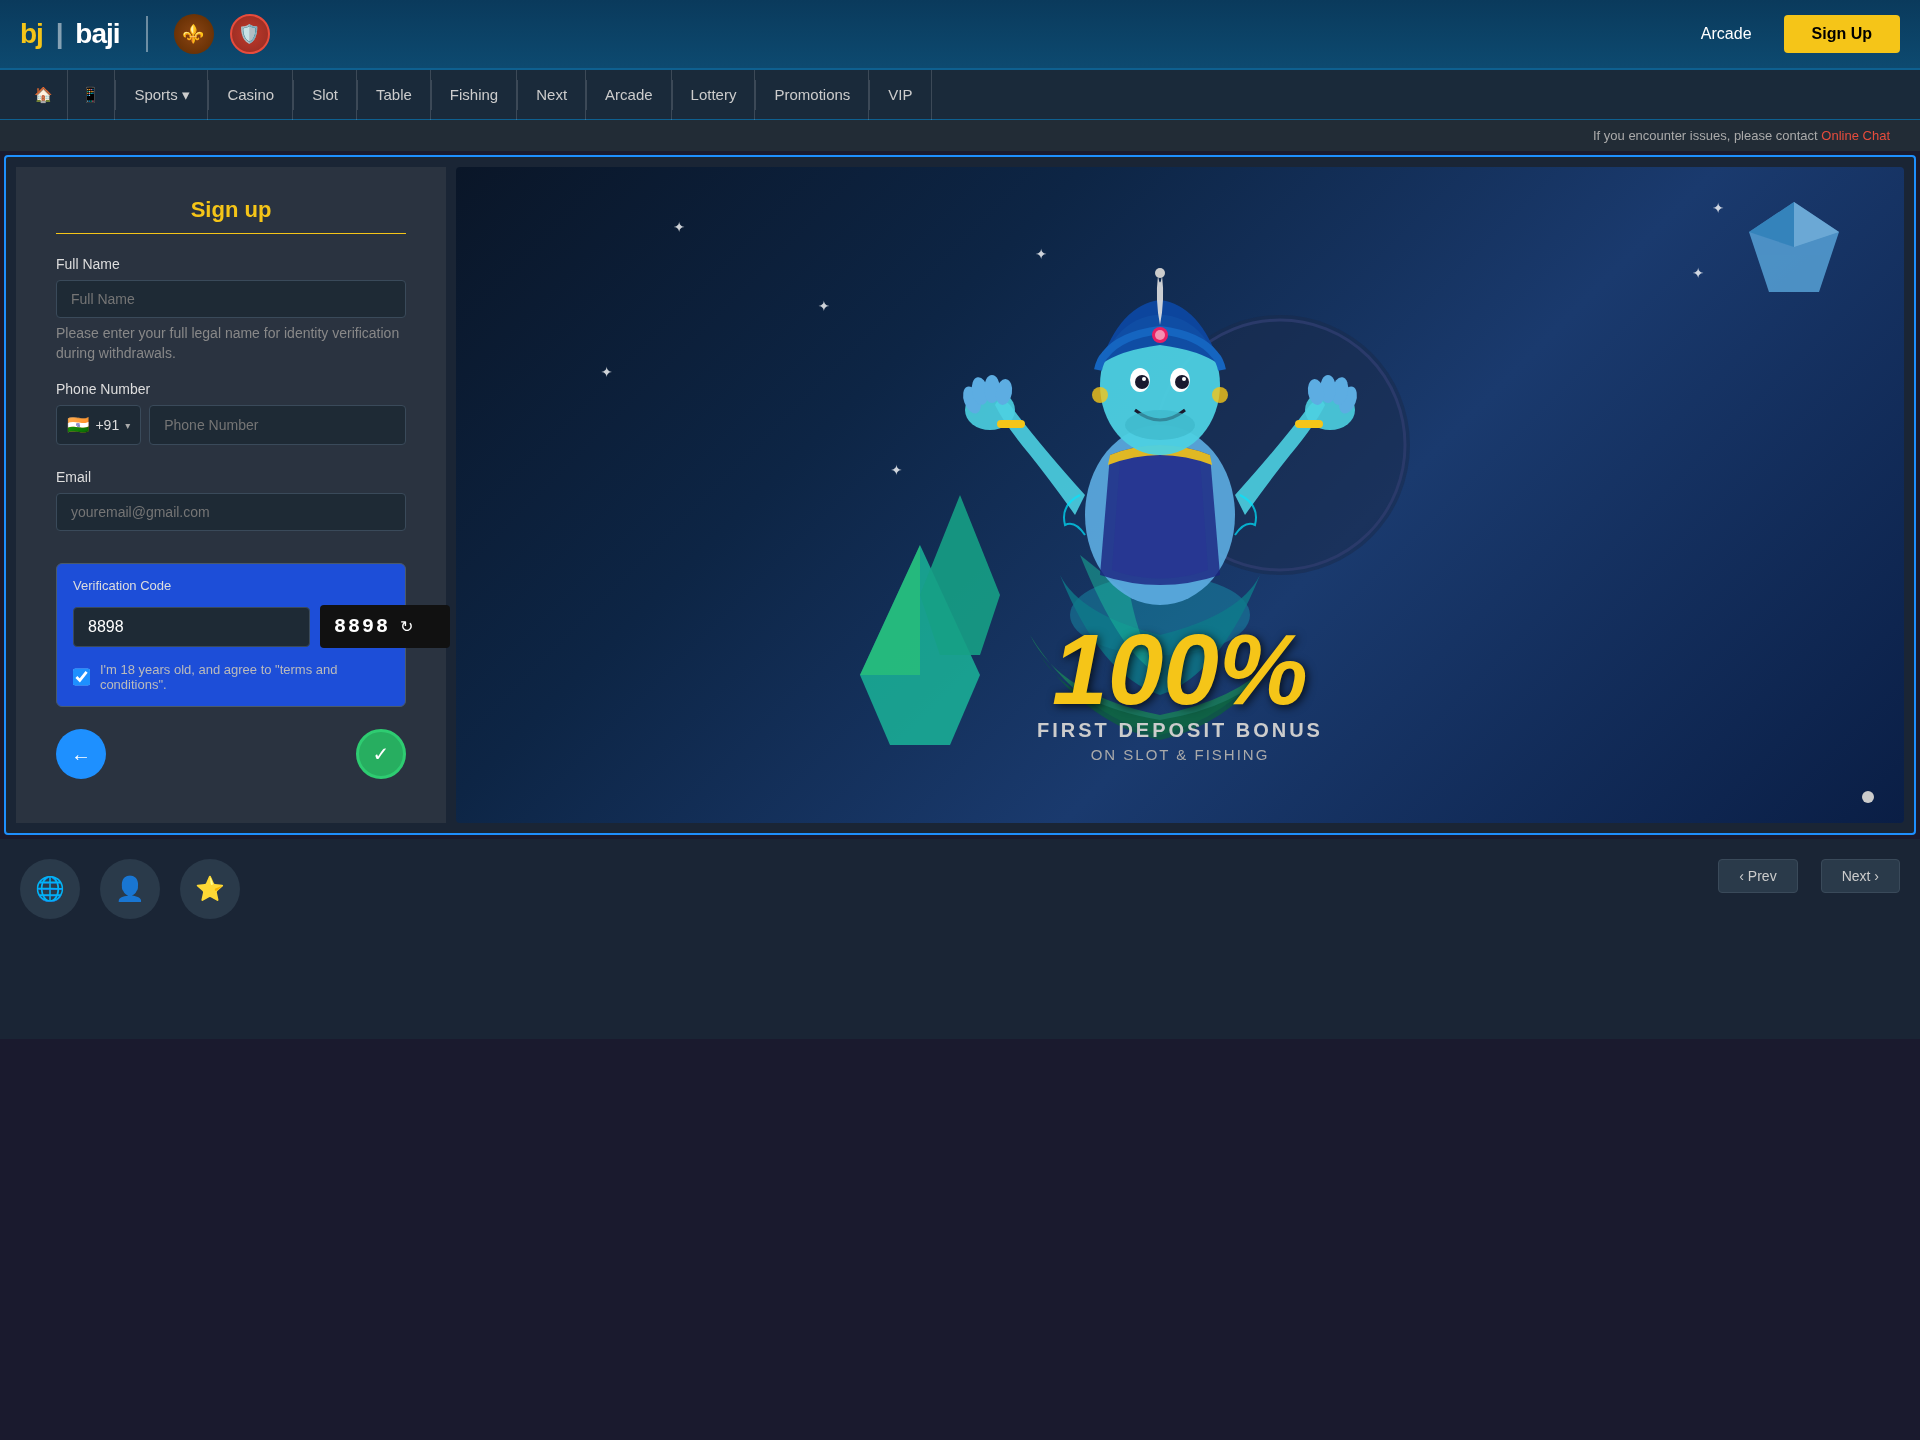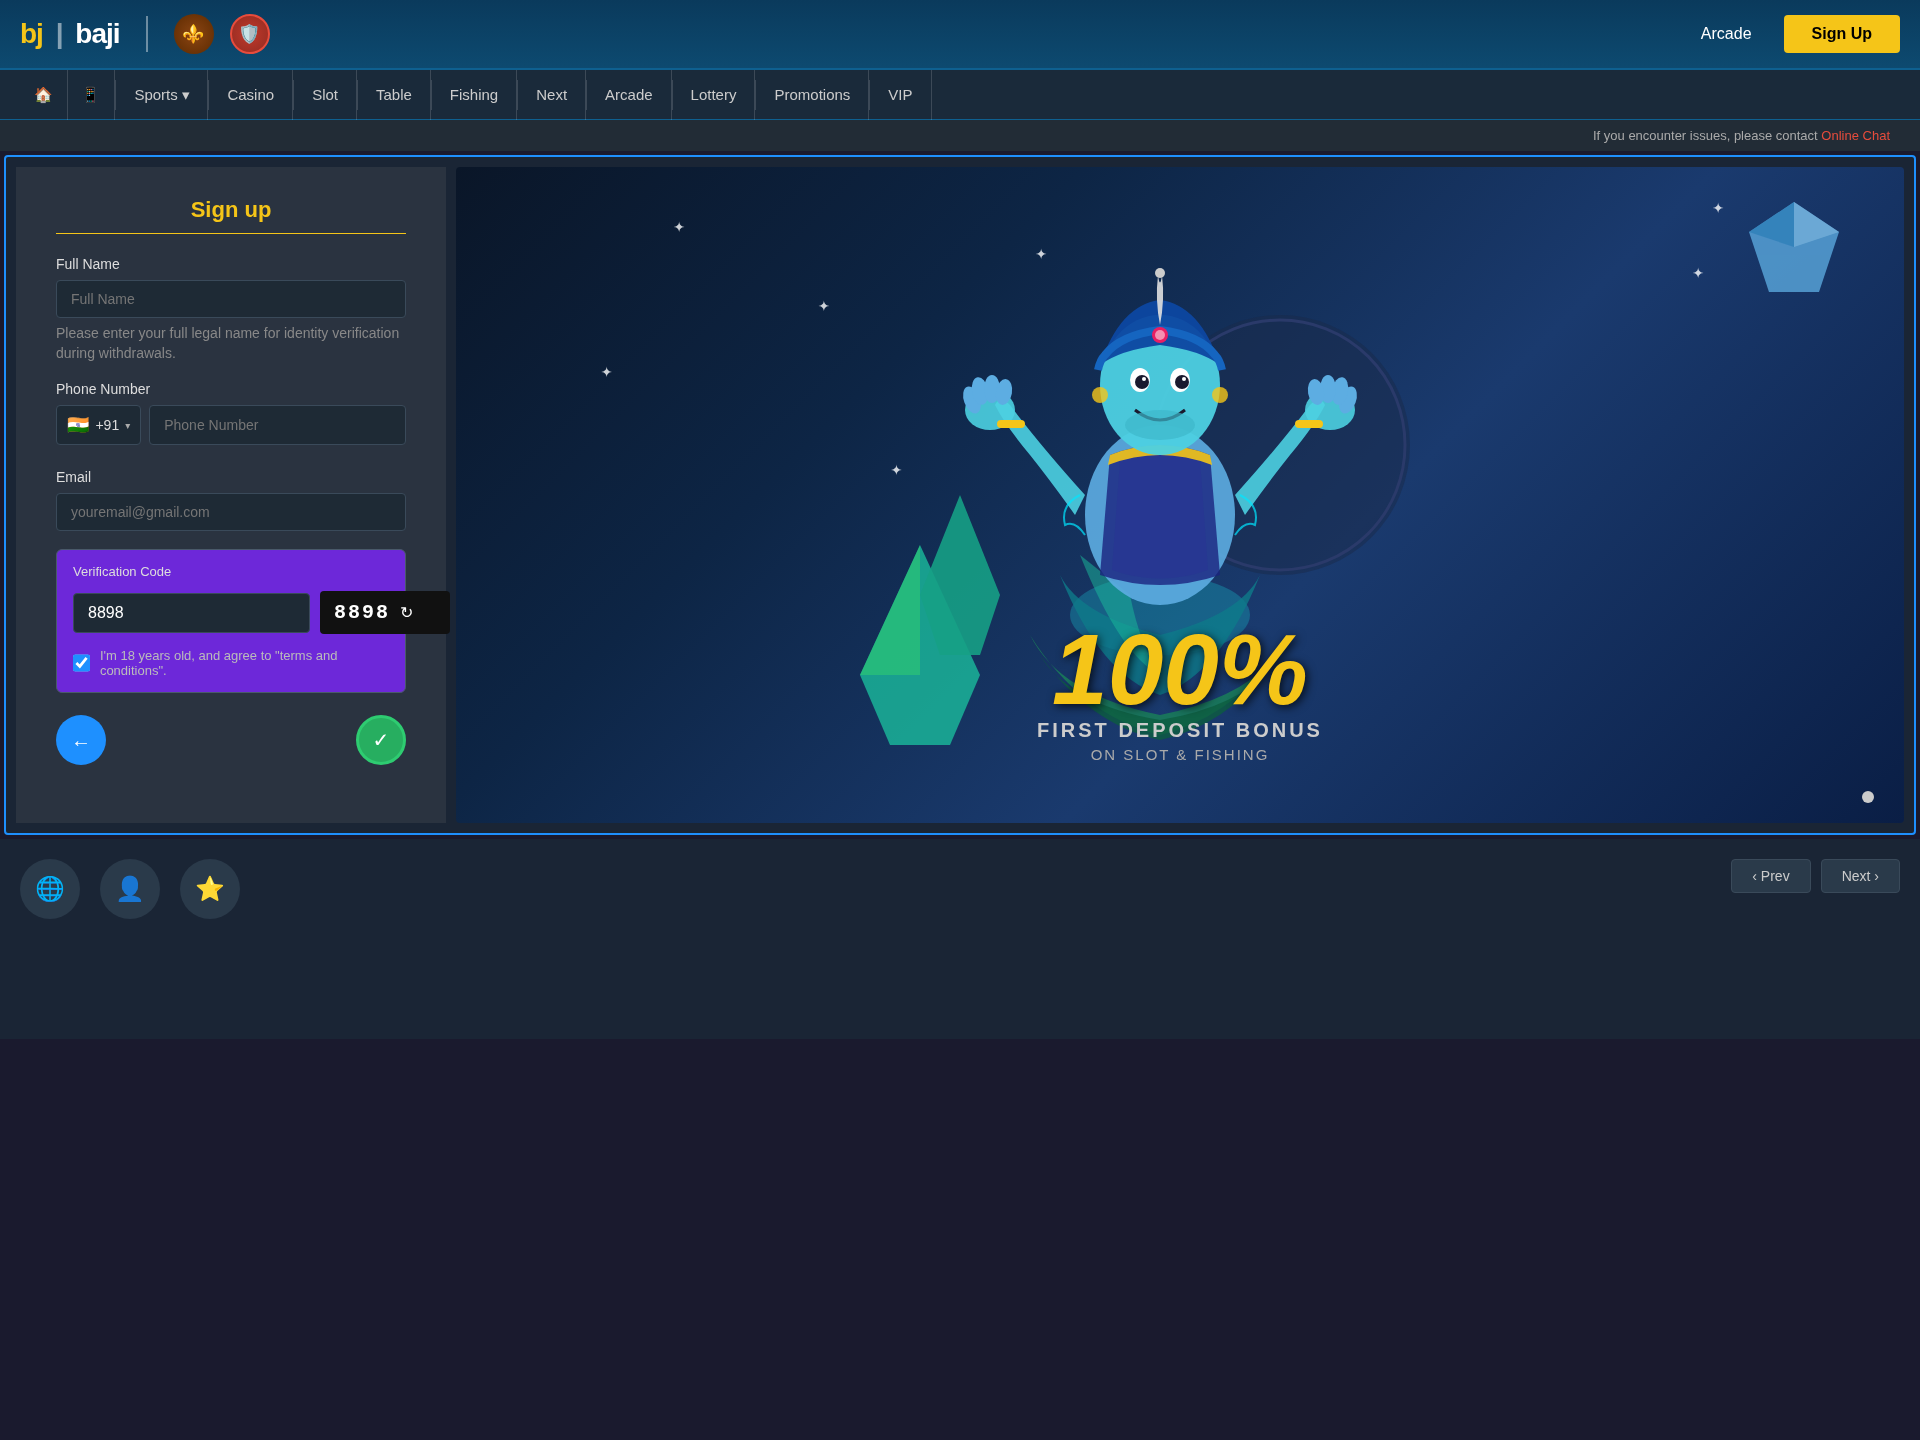--- a/index.html
+++ b/index.html
@@ -219,22 +219,22 @@
       color: rgba(255,255,255,0.3);
       font-size: 14px;
       outline: none;
     }
 
     
     .verification-box {
       border: 1px solid #4a5a6a;
       border-radius: 6px;
       padding: 14px 16px;
-      margin-top: 2px;
-      background: #6d28d9;
+      margin-top: 16px;
+      background: #1d4ed8;
     }
     .verification-label {
       color: #ddd;
       font-size: 13px;
       margin-bottom: 12px;
       display: block;
     }
     .verification-row {
       display: flex;
       gap: 10px;
@@ -644,17 +644,17 @@
     </div>
   </div>
 
 </div>
 
 <div class="footer-area">
   <div class="footer-icon">🌐</div>
   <div class="footer-icon">👤</div>
   <div class="footer-icon">⭐</div>
   <div style="flex:1;"></div>
-  <div style="display:flex;align-items:center;gap:10px;">
+  <div style="display:flex;align-items:center;gap:23px;">
     <button style="background:#2a3a4a;border:1px solid #3a4a5a;color:#ccc;padding:8px 20px;border-radius:4px;cursor:pointer;font-size:14px;">‹ Prev</button>
     <button style="background:#2a3a4a;border:1px solid #3a4a5a;color:#ccc;padding:8px 20px;border-radius:4px;cursor:pointer;font-size:14px;">Next ›</button>
   </div>
 </div>
 
 </body></html>

